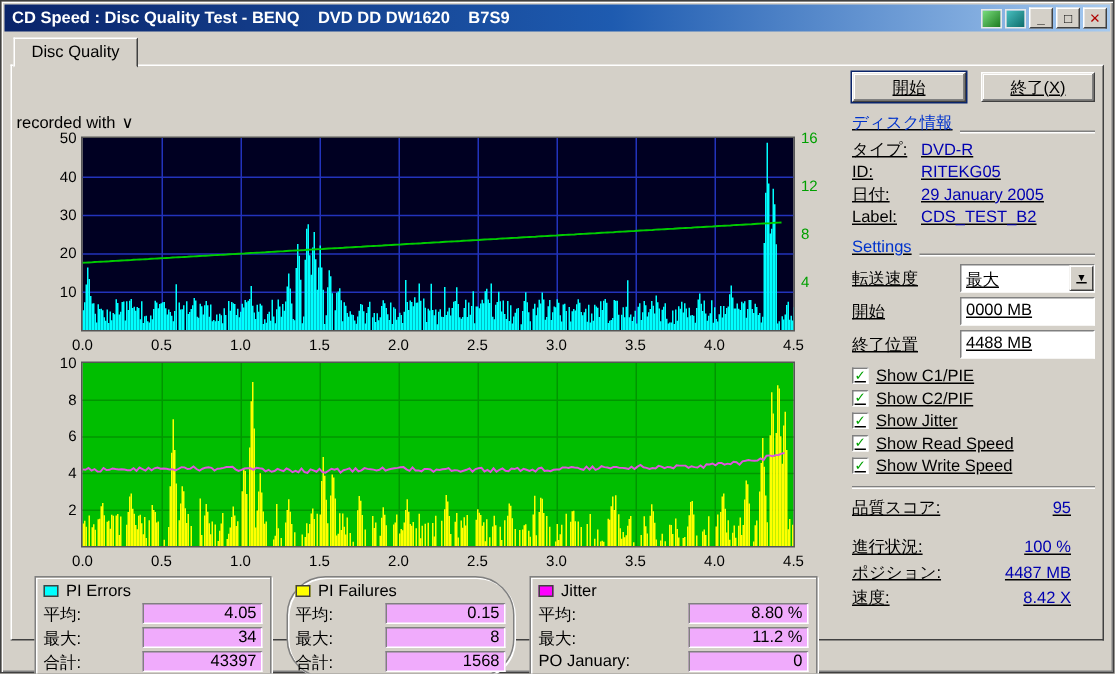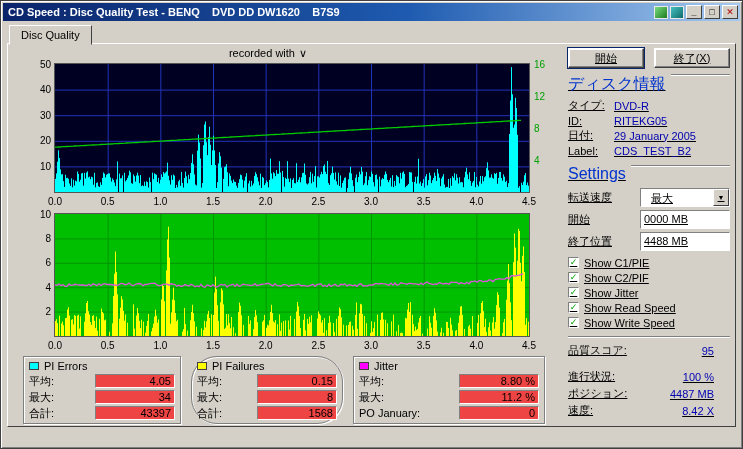--- a/index.html
+++ b/index.html
@@ -19,46 +19,46 @@
           border:1px solid;border-color:#fff #404040 #404040 #fff;font-family:inherit;font-weight:bold;color:#000;}
   .tb-btn.close{color:#b00000;}
   
   .tabstrip{margin:3px 4px 0 4px;height:19px;position:relative;z-index:2;}
   .tab{display:inline-block;margin-left:2px;padding:3px 11px 3px;background:#d4d0c8;font-size:11px;
        border:1px solid;border-color:#fff #404040 #d4d0c8 #fff;position:relative;top:1px;}
   .panel{margin:0 4px 2px 4px;height:384px;border:1px solid;border-color:#fff #404040 #404040 #fff;
          padding:3px;display:flex;background:#d4d0c8;}
   
   .left-col{width:548px;}
-  .recorded{height:13px;font-size:11px;text-align:center;padding-right:34px;color:#000;}
+  .recorded{height:13px;font-size:11px;text-align:left;padding-right:34px;color:#000;margin-top:28px;}
   .recorded .arr{display:inline-block;margin-left:4px;color:#000;}
   svg{display:block;}
   .stats-row{display:flex;gap:10px;margin:2px 0 0 12px;align-items:flex-end;}
   .statbox{border:1px solid #808080;box-shadow:inset 1px 1px 0 #fff,1px 1px 0 #fff;padding:2px 5px;background:#d4d0c8;}
   .statbox.b1{width:158px;} .statbox.b2{width:152px;border-radius:26px;} .statbox.b3{width:192px;}
   .stat-head{display:flex;align-items:center;gap:5px;height:14px;font-size:11px;}
   .swatch{width:10px;height:8px;border:1px solid #404040;}
   .stat-row{display:flex;justify-content:space-between;align-items:center;height:16px;font-size:11px;}
-  .stat-val{width:80px;height:14px;background:#ef4444;border:1px solid;border-color:#808080 #fff #fff #808080;
+  .stat-val{width:80px;height:14px;background:#f0abfc;border:1px solid;border-color:#808080 #fff #fff #808080;
             text-align:right;padding:0 3px;font-size:11px;line-height:12px;}
   
   .right-col{flex:1;padding:0 2px 0 9px;font-size:11px;color:#000;text-decoration:underline;}
   .btn-row{display:flex;gap:10px;margin:1px 0 6px;}
   .btn{flex:1;height:20px;font-size:11px;font-family:inherit;background:#d4d0c8;color:#000;
        border:1px solid;border-color:#fff #404040 #404040 #fff;box-shadow:inset -1px -1px 0 #808080,inset 1px 1px 0 #fff;}
   .btn-start{outline:1px solid #0a246a;}
-  .sec-head{display:flex;align-items:flex-start;gap:5px;margin:7px 0 3px;color:#0033cc;font-size:16px;}
+  .sec-head{display:flex;align-items:flex-end;gap:5px;margin:7px 0 3px;color:#0033cc;font-size:11px;}
   .sec-head.first{margin-top:2px;}
   .sec-head::after{content:"";flex:1;height:0;border-top:1px solid #808080;border-bottom:1px solid #fff;}
   .info-row{display:flex;height:15px;align-items:center;}
   .info-label{width:46px;}
   .info-value{color:#0000b0;}
   .set-row{display:flex;justify-content:space-between;align-items:center;height:22px;}
   .combo{width:90px;height:19px;display:flex;background:#fff;border:1px solid;border-color:#808080 #fff #fff #808080;}
-  .combo-text{flex:1;padding:2px 10px;font-size:11px;}
+  .combo-text{flex:1;padding:2px 3px;font-size:11px;}
   .combo-btn{width:16px;background:#d4d0c8;border:1px solid;border-color:#fff #404040 #404040 #fff;
              font-size:7px;line-height:16px;text-align:center;padding:0;color:#000;}
   .tfield{width:90px;height:19px;background:#fff;border:1px solid;border-color:#808080 #fff #fff #808080;
           padding:2px 3px;font-size:11px;font-family:inherit;color:#000;margin-left:12px;}
   .cb-list{margin-top:3px;}
   .cb-row{display:flex;align-items:center;height:15px;gap:5px;cursor:default;}
   .cb-box{width:11px;height:11px;background:#fff;border:1px solid;border-color:#808080 #fff #fff #808080;
           display:flex;align-items:center;justify-content:center;}
   .cb-check{color:#00a000;font-size:9px;font-weight:bold;line-height:1;}
   .sep{margin:6px 0 4px;height:0;border-top:1px solid #808080;border-bottom:1px solid #fff;}

